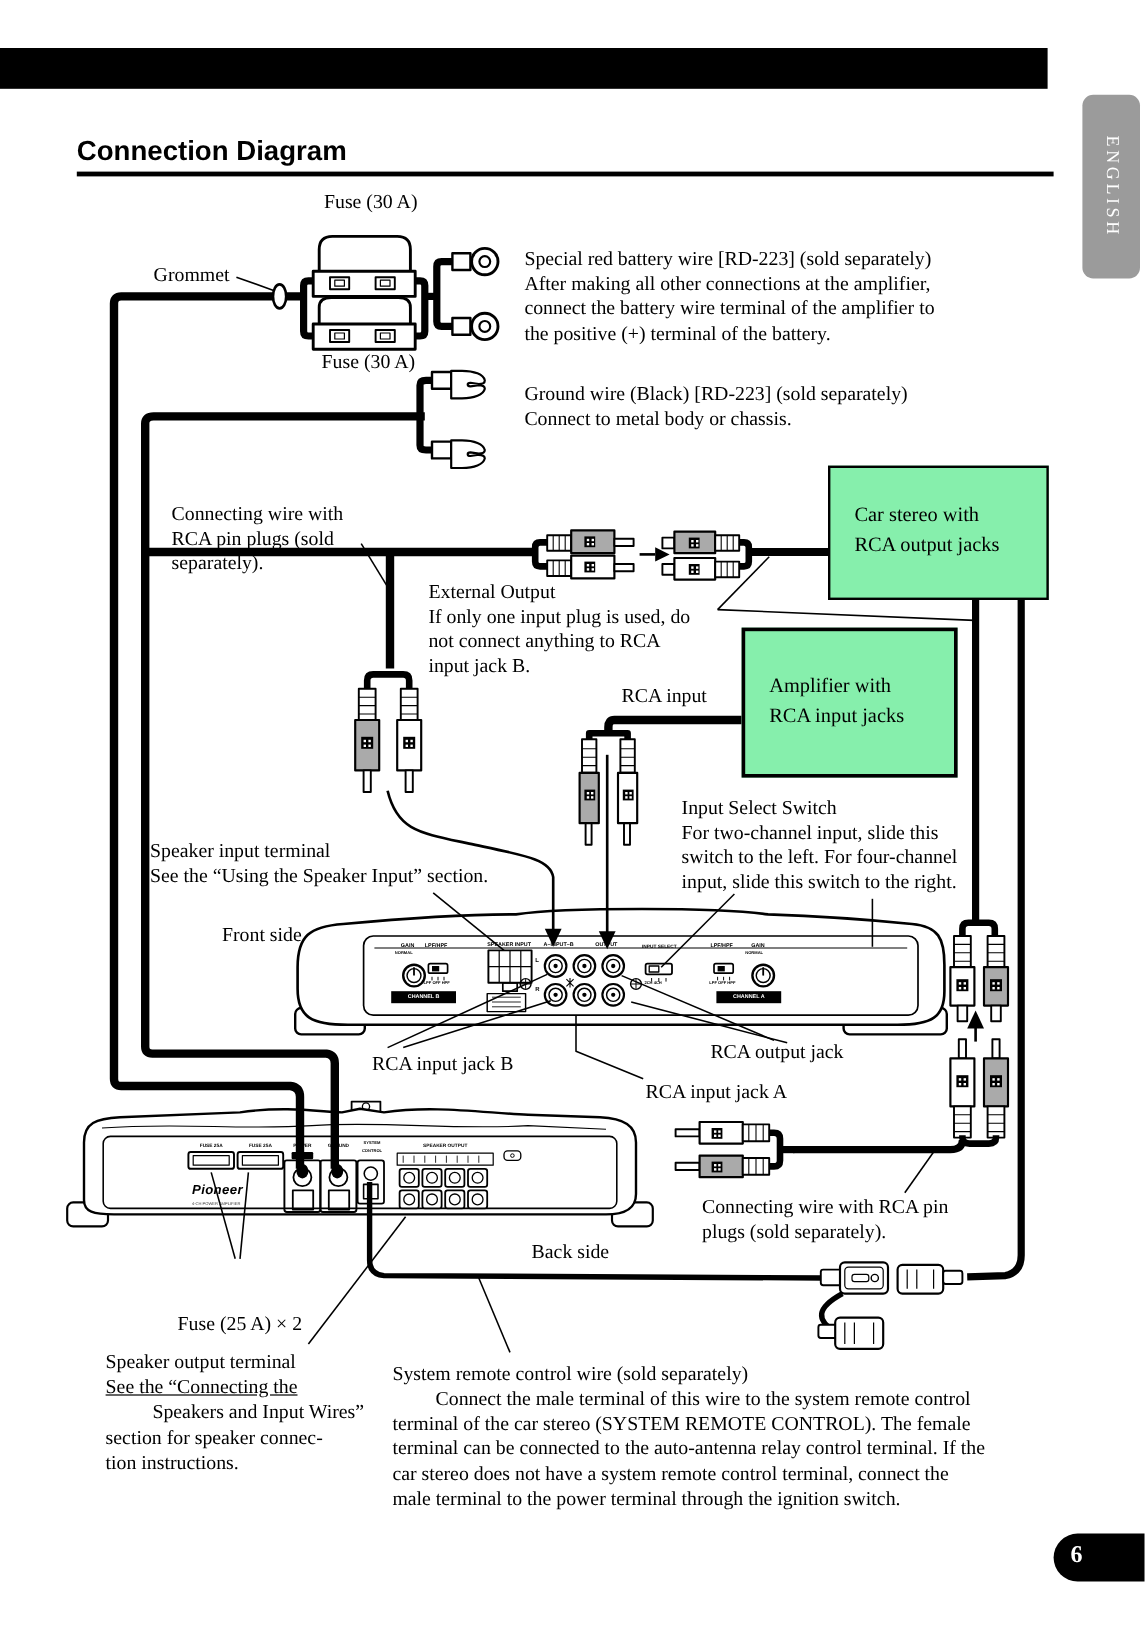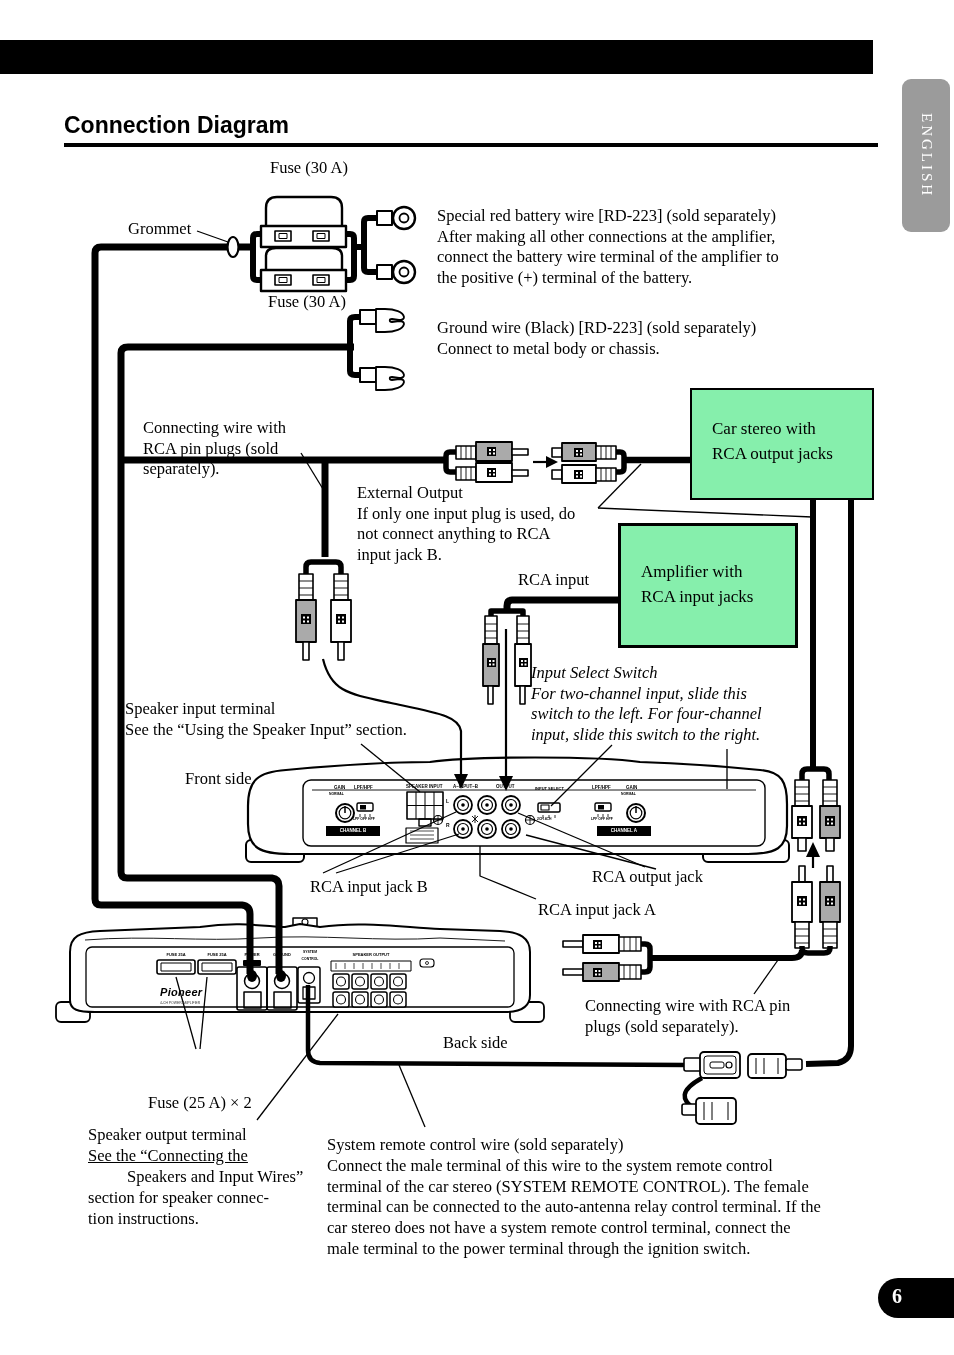--- a/index.html
+++ b/index.html
@@ -496,21 +496,21 @@
 
   <div class="lbl" style="left:357px;top:483px;">
     <div>External Output</div>
     <div>If only one input plug is used, do</div>
     <div>not connect anything to RCA</div>
     <div>input jack B.</div>
   </div>
 
   <div class="lbl" style="left:518px;top:570px;">RCA input</div>
 
-  <div class="lbl" style="left:531px;top:663px;font-style:italic;">
+  <div class="lbl" style="left:568px;top:663px;">
     <div>Input Select Switch</div>
     <div>For two-channel input, slide this</div>
     <div>switch to the left. For four-channel</div>
     <div>input, slide this switch to the right.</div>
   </div>
 
   <div class="lbl" style="left:125px;top:699px;">
     <div>Speaker input terminal</div>
     <div>See the “Using the Speaker Input” section.</div>
   </div>
@@ -531,21 +531,21 @@
   <div class="lbl" style="left:88px;top:1124px;line-height:21px;">
     <div style="height:21px;">Speaker output terminal</div>
     <div style="height:21px;text-decoration:underline;">See the “Connecting the</div>
     <div style="height:21px;margin-left:39px;">Speakers and Input Wires”</div>
     <div style="height:21px;">section for speaker connec-</div>
     <div style="height:21px;">tion instructions.</div>
   </div>
 
   <div class="lbl" style="left:327px;top:1135px;line-height:20.8px;">
     <div style="height:20.8px;">System remote control wire (sold separately)</div>
-    <div style="height:20.8px;">Connect the male terminal of this wire to the system remote control</div>
+    <div style="height:20.8px;margin-left:36px;">Connect the male terminal of this wire to the system remote control</div>
     <div style="height:20.8px;">terminal of the car stereo (SYSTEM REMOTE CONTROL). The female</div>
     <div style="height:20.8px;">terminal can be connected to the auto-antenna relay control terminal. If the</div>
     <div style="height:20.8px;">car stereo does not have a system remote control terminal, connect the</div>
     <div style="height:20.8px;">male terminal to the power terminal through the ignition switch.</div>
   </div>
 
   <div class="micro m45" style="left:334px;top:785px;">GAIN</div>
   <div class="micro m32" style="left:329px;top:793px;">NORMAL</div>
   <div class="micro m45" style="left:354px;top:785px;">LPF/HPF</div>
   <div class="micro m32" style="left:353px;top:818px;">LPF OFF HPF</div>

